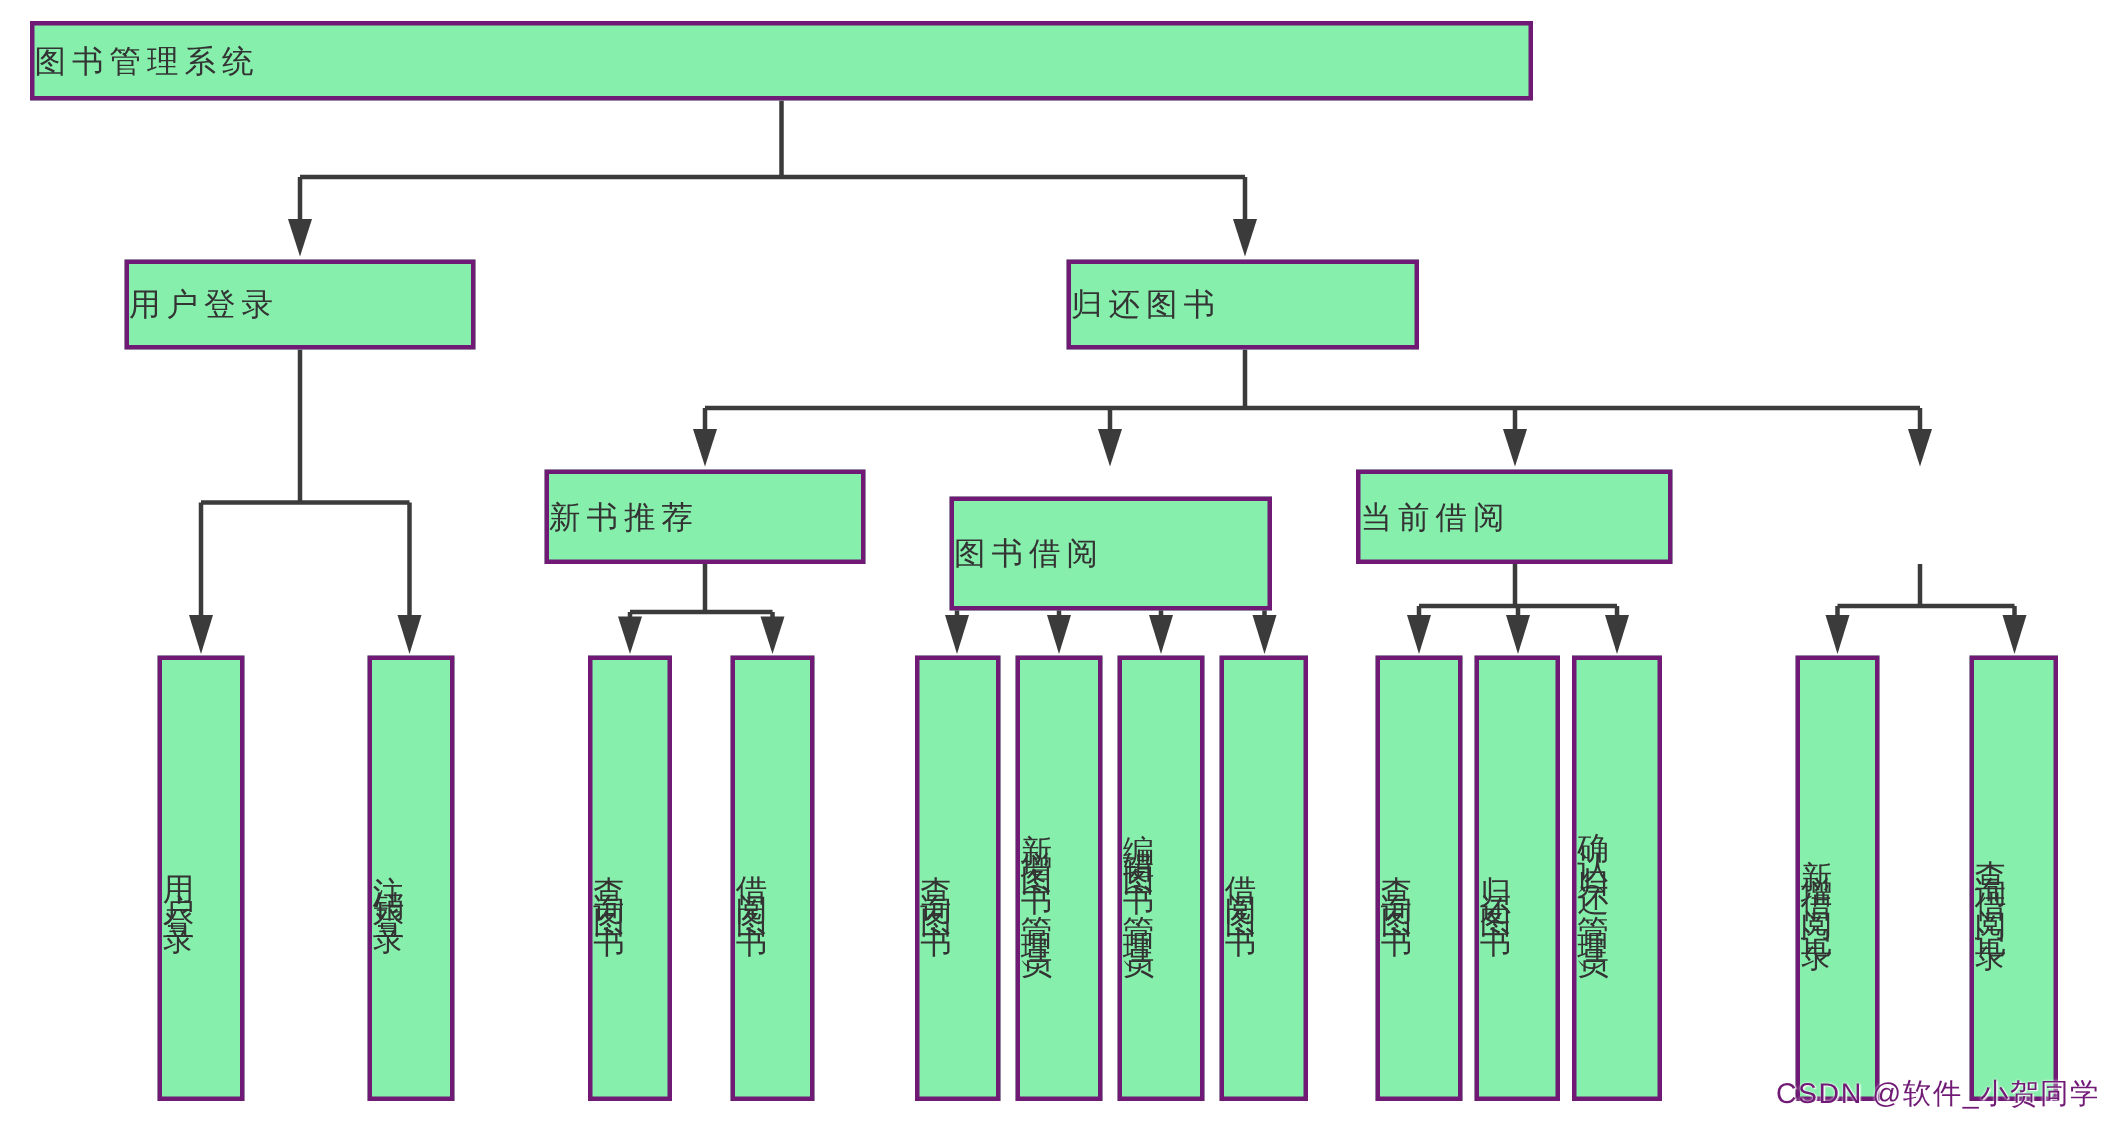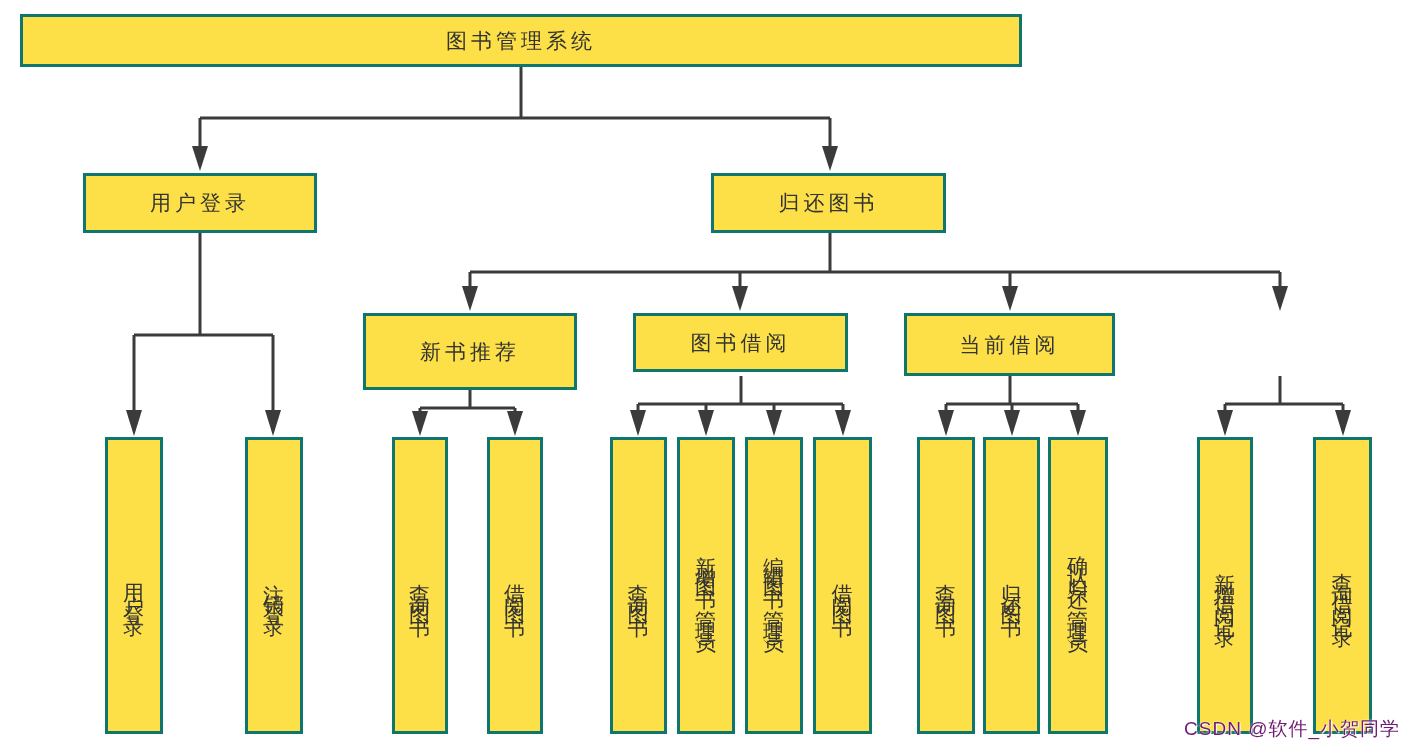--- a/index.html
+++ b/index.html
@@ -10,25 +10,24 @@
     font-family:"Liberation Sans","DejaVu Sans",sans-serif;
     overflow:hidden;
   }
   #connectors{
     position:absolute;left:0;top:0;width:1405px;height:747px;
     pointer-events:none;
   }
   .node{
     position:absolute;
     box-sizing:border-box;
-    border:3px solid #0f766e;
-    background:#fde047;
+    border:3px solid #701a75;
+    background:#86efac;
     display:flex;
     align-items:center;
-    justify-content:center;
     color:#333333;
   }
   .hlabel{
     font-size:21px;
     letter-spacing:4px;
     white-space:nowrap;
     color:#333333;
   }
   .vlabel{
     writing-mode:vertical-rl;
@@ -137,24 +136,24 @@
     <span class="hlabel">图书管理系统</span>
   </div>
 
   <div class="node" style="left:83px;top:173px;width:234px;height:60px">
     <span class="hlabel">用户登录</span>
   </div>
   <div class="node" style="left:711px;top:173px;width:235px;height:60px">
     <span class="hlabel">归还图书</span>
   </div>
 
-  <div class="node" style="left:363px;top:313px;width:214px;height:77px">
+  <div class="node" style="left:363px;top:313px;width:214px;height:63px">
     <span class="hlabel">新书推荐</span>
   </div>
-  <div class="node" style="left:633px;top:313px;width:215px;height:59px">
+  <div class="node" style="left:633px;top:331px;width:215px;height:76px">
     <span class="hlabel">图书借阅</span>
   </div>
   <div class="node" style="left:904px;top:313px;width:211px;height:63px">
     <span class="hlabel">当前借阅</span>
   </div>
 
   <div class="node vnode" style="left:105px;top:437px;width:58px;height:297px">
     <span class="vlabel">用户登录</span>
   </div>
   <div class="node vnode" style="left:245px;top:437px;width:58px;height:297px">

